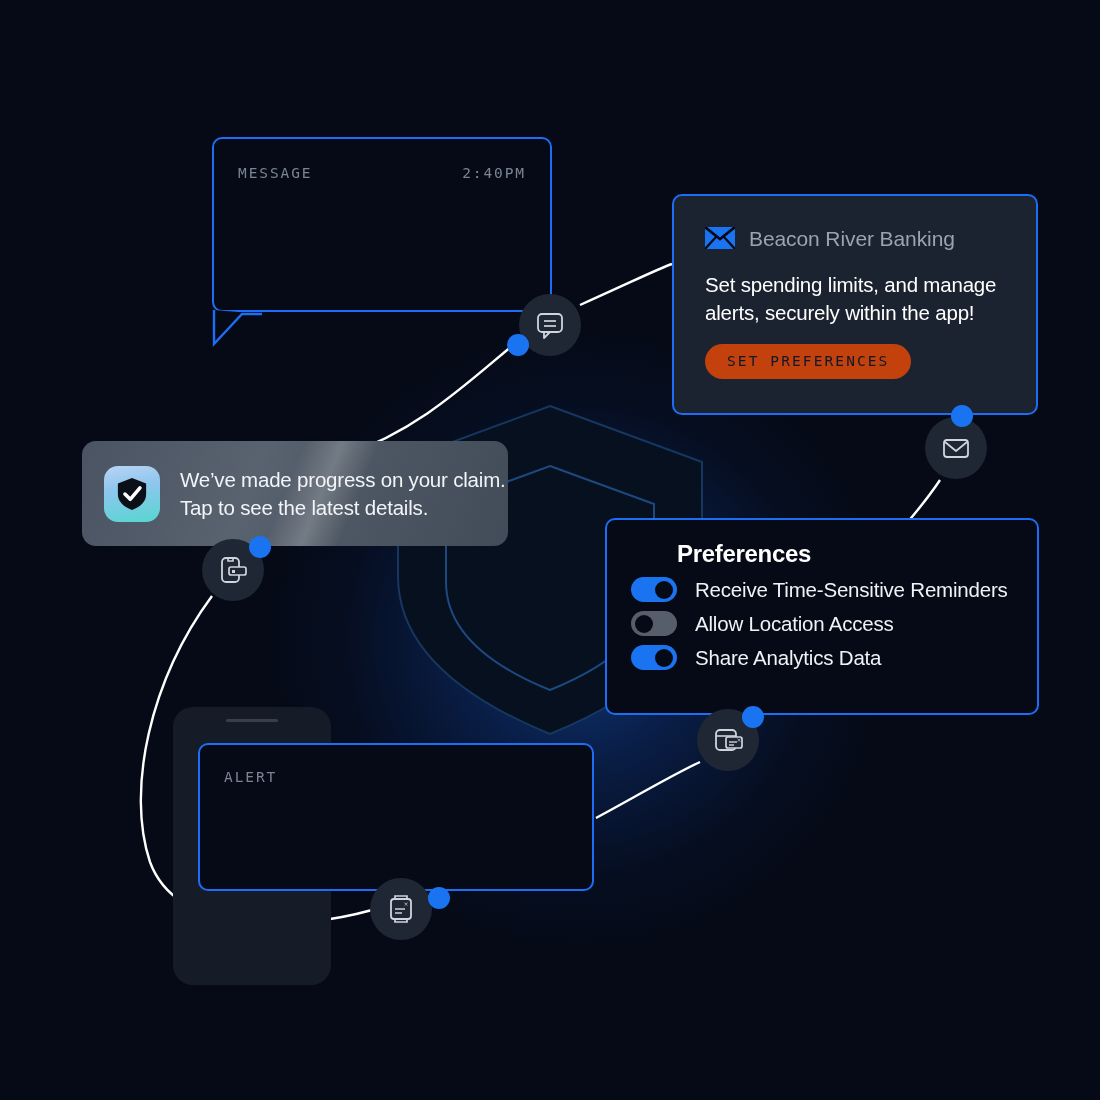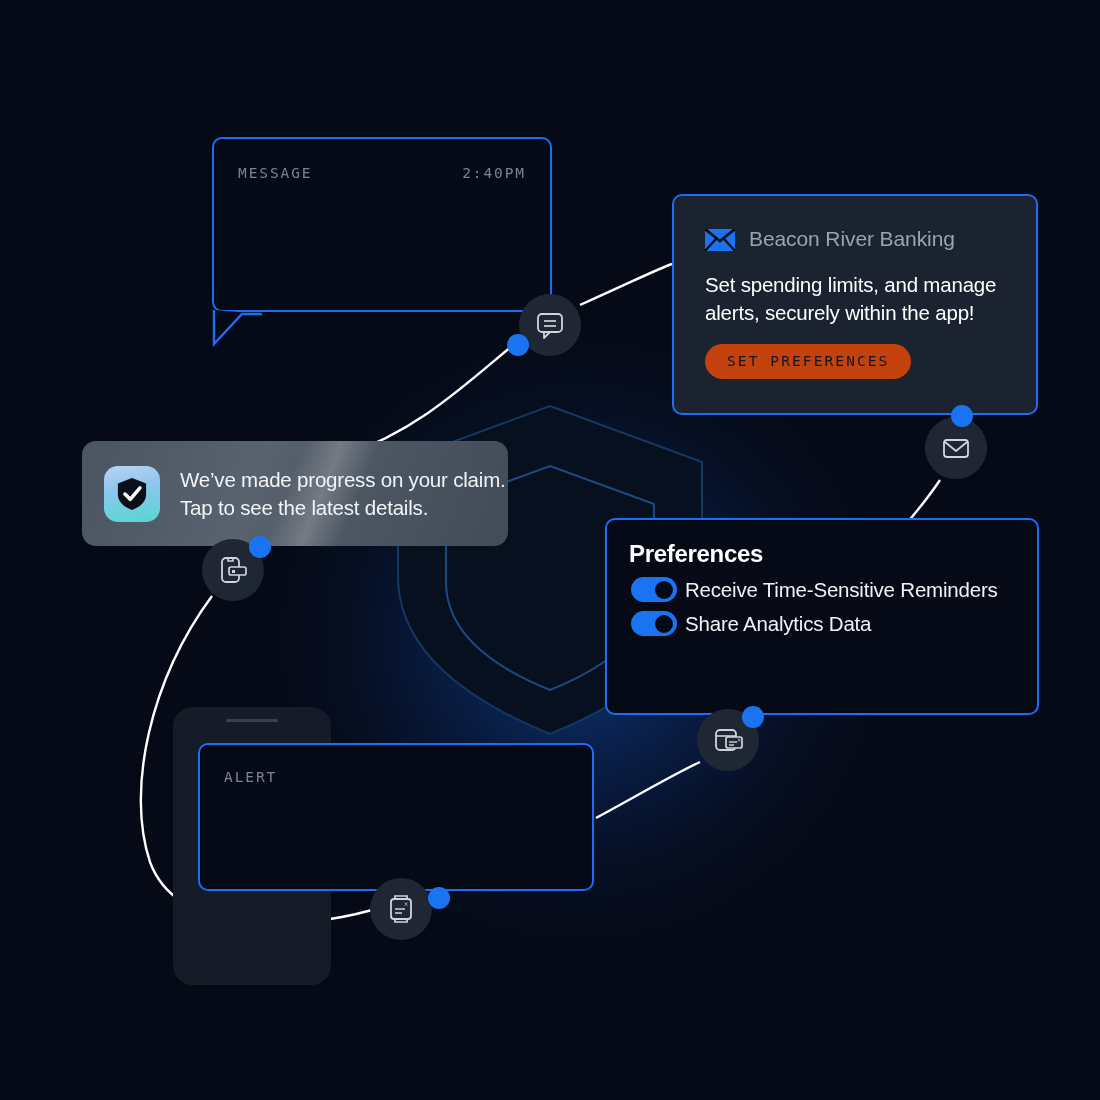--- a/index.html
+++ b/index.html
@@ -49,21 +49,21 @@
   }
   .msg-body{
     padding:12px 24px 0 22px;color:#ffffff;font-size:21px;line-height:1.32;
     letter-spacing:-0.2px;
   }
   .msg-link{color:#4a95f7;}
   .msg-tail{position:absolute;left:-2px;top:171px;width:50px;height:38px;}
 
   
   #email-card{left:672px;top:194px;width:366px;height:221px;background:#1b2330;}
-  .email-head{display:flex;align-items:flex-end;gap:14px;padding:31px 0 0 31px;}
+  .email-head{display:flex;align-items:flex-start;gap:14px;padding:31px 0 0 31px;}
   .email-envelope{width:30px;height:22px;flex:none;}
   .email-sender{color:#9aa3b0;font-size:21px;letter-spacing:-0.1px;}
   .email-body{
     padding:20px 30px 0 31px;color:#ffffff;font-size:20.5px;line-height:1.35;
     letter-spacing:-0.2px;
   }
   .email-btn{
     margin:18px 0 0 31px;display:inline-block;
     background:#c2410c;color:#10182a;border:none;border-radius:18px;
     padding:9px 22px 10px 22px;
@@ -87,22 +87,22 @@
   }
   .app-icon{
     width:56px;height:56px;border-radius:14px;flex:none;
     background:linear-gradient(170deg,#b9d4f4 0%,#8fc6ee 38%,#56d6d0 100%);
     display:flex;align-items:center;justify-content:center;position:relative;z-index:2;
   }
   .push-text{color:#f2f4f7;font-size:20.5px;line-height:1.33;letter-spacing:-0.2px;position:relative;z-index:2;}
 
   
   #prefs-card{left:605px;top:518px;width:434px;height:197px;}
-  .prefs-title{padding:20px 0 0 22px;color:#ffffff;font-size:24px;font-weight:bold;letter-spacing:-0.3px;}
-  .prefs-row{display:flex;align-items:center;gap:8px;padding:9px 0 0 24px;}
+  .prefs-title{padding:20px 0 0 22px;color:#ffffff;font-size:24px;font-weight:bold;letter-spacing:-0.3px;margin-left:48px;}
+  .prefs-row{display:flex;align-items:center;gap:18px;padding:9px 0 0 24px;}
   .toggle{width:46px;height:25px;border-radius:13px;flex:none;position:relative;}
   .toggle.on{background:#1a74f2;}
   .toggle.off{background:#565e6b;}
   .knob{position:absolute;top:3.5px;width:18px;height:18px;border-radius:50%;background:#050a16;}
   .toggle.on .knob{right:4px;}
   .toggle.off .knob{left:4px;}
   .prefs-label{color:#f0f2f5;font-size:20.5px;letter-spacing:-0.2px;}
 
   
   #alert-card{left:198px;top:743px;width:396px;height:148px;}
@@ -183,20 +183,26 @@
   <div class="card-outline" id="prefs-card">
     <div class="prefs-title">Preferences</div>
 
     <div class="prefs-row">
       <div class="toggle on">
           <span class="knob"></span>
         </div>
       <span class="prefs-label">Receive Time-Sensitive Reminders</span>
     </div>
 
+    <div class="prefs-row">
+      <div class="toggle off">
+          <span class="knob"></span>
+        </div>
+      <span class="prefs-label">Allow Location Access</span>
+    </div>
 
     <div class="prefs-row">
       <div class="toggle on">
           <span class="knob"></span>
         </div>
       <span class="prefs-label">Share Analytics Data</span>
     </div>
   </div>
 
   <div class="card-outline" id="alert-card">

